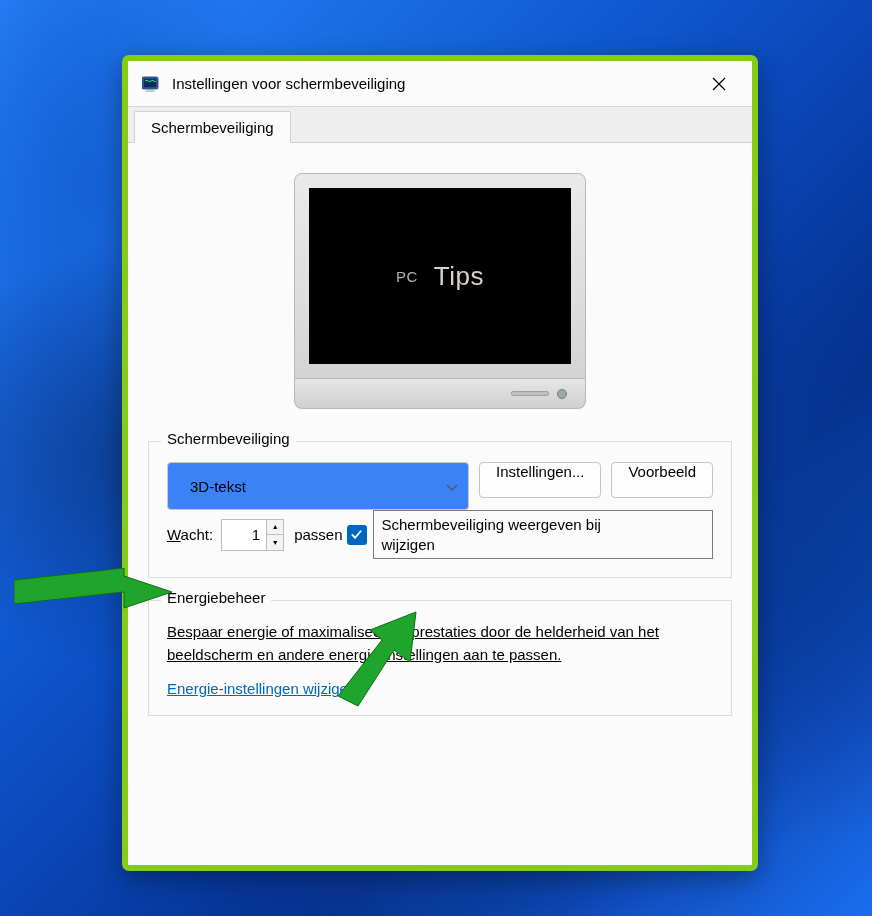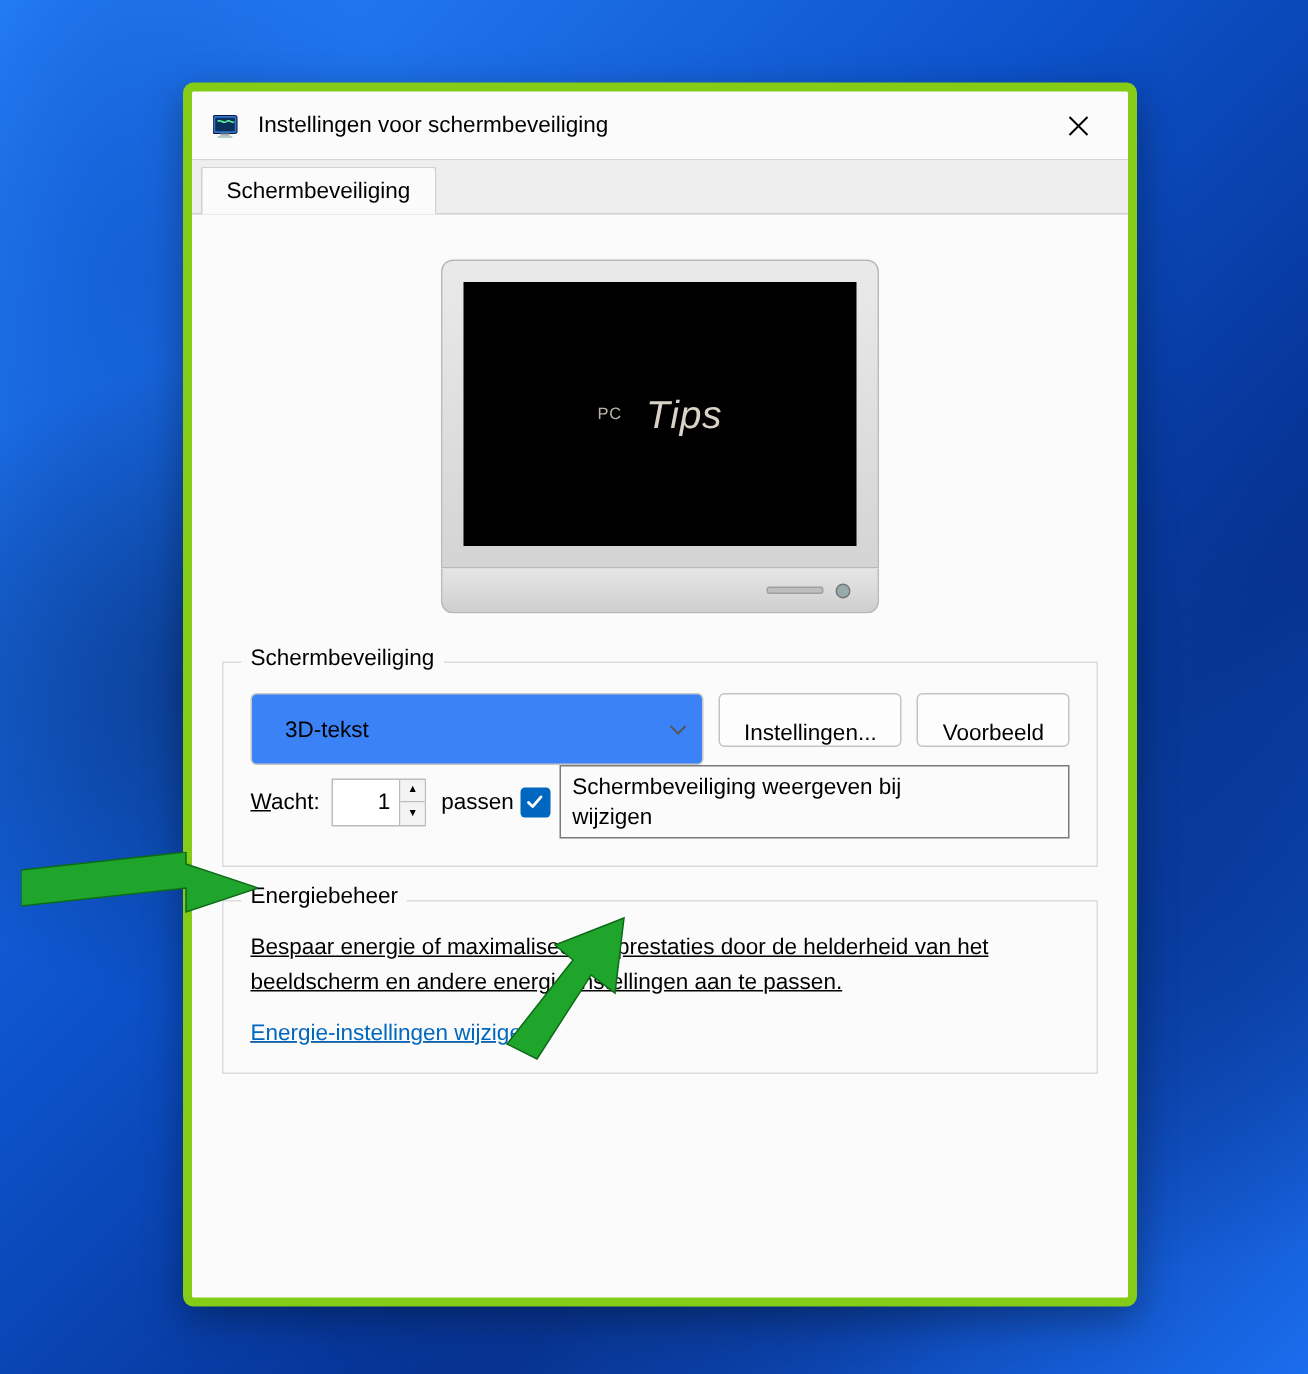--- a/index.html
+++ b/index.html
@@ -105,22 +105,22 @@
     width: 100%;
     height: 100%;
     background: #000;
     display: flex;
     align-items: center;
     justify-content: center;
     color: #d8d2c7;
     font-weight: 400;
     letter-spacing: 0.5px;
   }
-  .screen .pc { font-size: 11px; opacity: .85; margin-right: 16px; }
-  .screen .tips { font-size: 26px; font-weight: 500; font-style: italic; }
+  .screen .pc { font-size: 15px; opacity: .85; margin-right: 16px; }
+  .screen .tips { font-size: 26px; font-weight: 500; }
   .monitor-bottom {
     background: linear-gradient(#e6e6e6,#cfcfcf);
     border: 1px solid #b8b8b8;
     border-top: none;
     border-radius: 0 0 8px 8px;
     height: 30px;
     position: relative;
   }
   .monitor-bottom::after {
     content: "";
@@ -182,21 +182,21 @@
     top: 50%;
     transform: translateY(-50%);
   }
   .btn {
     border: 1px solid #c4c4c4;
     border-radius: 4px;
     background: #fdfdfd;
     padding: 0 16px;
     height: 36px;
     display: flex;
-    align-items: flex-end;
+    align-items: flex-start;
     justify-content: center;
     cursor: pointer;
     font-size: 15px;
   }
 
   .row2 {
     display: flex;
     align-items: center;
   }
   .underline-letter { text-decoration: underline; }

